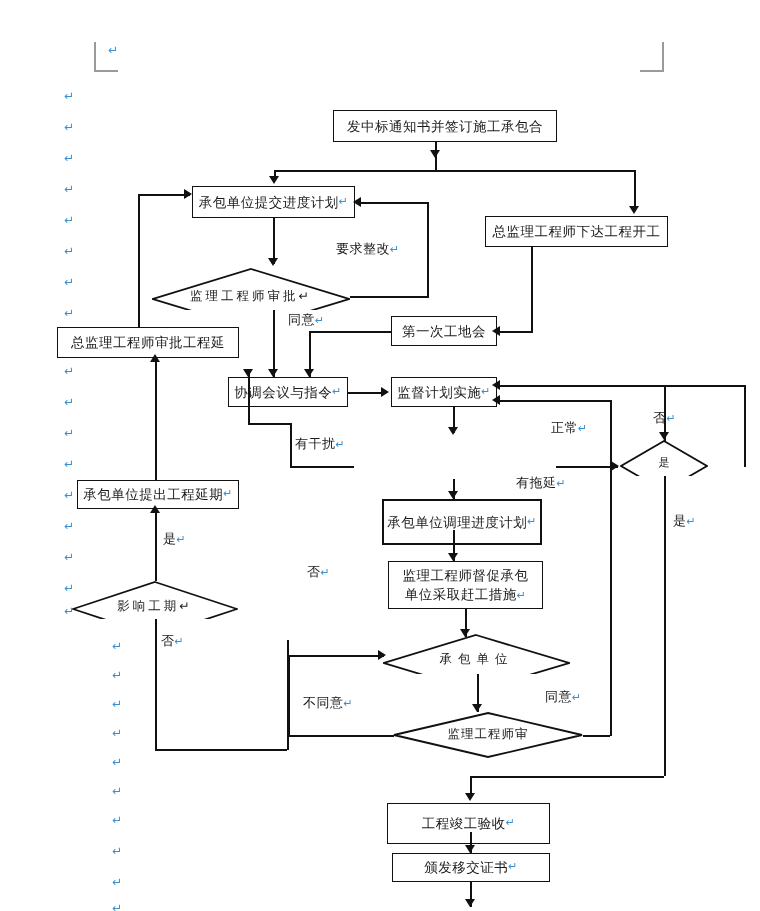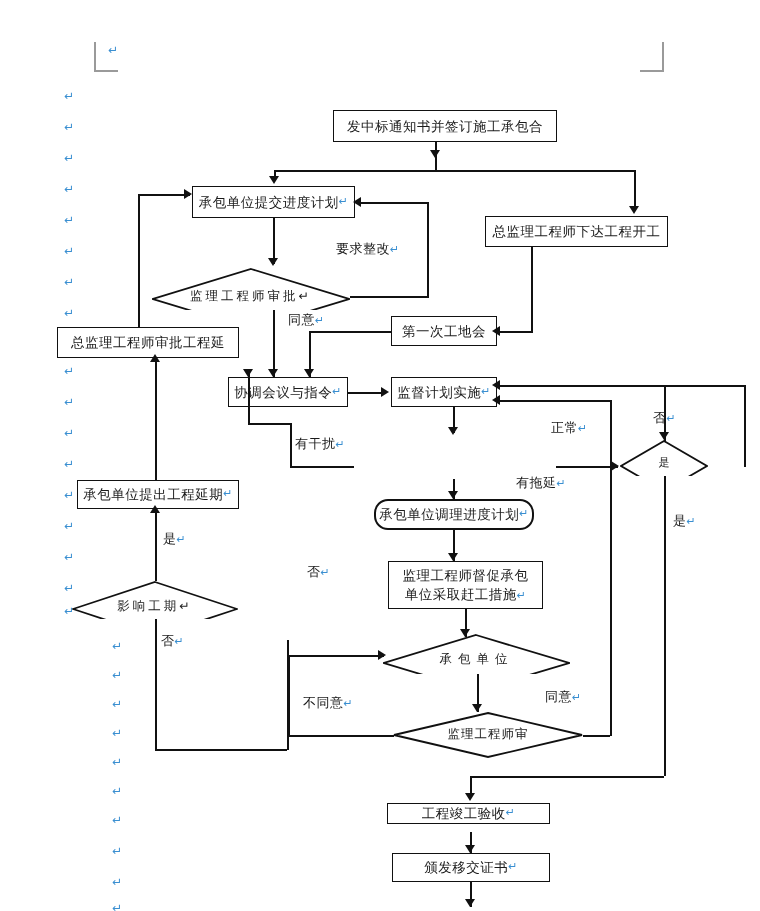--- a/index.html
+++ b/index.html
@@ -110,21 +110,21 @@
 
   <div class="dia clip" style="left:72px;top:581px;width:166px;height:38px;">
     <svg width="166" height="56" viewBox="0 0 166 56">
       <polygon points="83,1 165,28 83,55 1,28" fill="#fff" stroke="#111" stroke-width="1.8"></polygon>
     </svg>
     <div class="dtext" style="top:17px;">
       <span>影响工期</span><span class="eol">↵</span>
     </div>
   </div>
 
-  <div class="box" style="left:374px;top:499px;width:160px;height:31px;border-width:2px;border-radius:14px;">
+  <div class="box" style="left:382px;top:499px;width:160px;height:46px;border-width:2px;">
     <span>承包单位调理进度计划</span>
       <span class="eol">↵</span>
   </div>
 
   <div class="box two" style="left:388px;top:561px;width:155px;height:48px;">
     <span>监理工程师督促承包</span>
     <span><span>单位采取赶工措施</span><span class="eol">↵</span></span>
   </div>
 
   <div class="dia" style="left:393px;top:712px;width:190px;height:46px;">
@@ -138,21 +138,21 @@
 
   <div class="dia clip" style="left:383px;top:634px;width:187px;height:40px;">
     <svg width="187" height="58" viewBox="0 0 187 58">
       <polygon points="93,1 186,29 93,57 1,29" fill="#fff" stroke="#111" stroke-width="1.8"></polygon>
     </svg>
     <div class="dtext" style="top:17px;letter-spacing:6px;">
       <span>承包单位</span>
     </div>
   </div>
 
-  <div class="box" style="left:387px;top:803px;width:163px;height:21px;">
+  <div class="box" style="left:387px;top:803px;width:163px;height:41px;">
     <span>工程竣工验收</span>
       <span class="eol">↵</span>
   </div>
 
   <div class="box" style="left:392px;top:853px;width:158px;height:29px;">
     <span>颁发移交证书</span>
       <span class="eol">↵</span>
   </div>
 
   <div class="ln lnv" style="left:435px;top:142px;height:16px;"></div>

